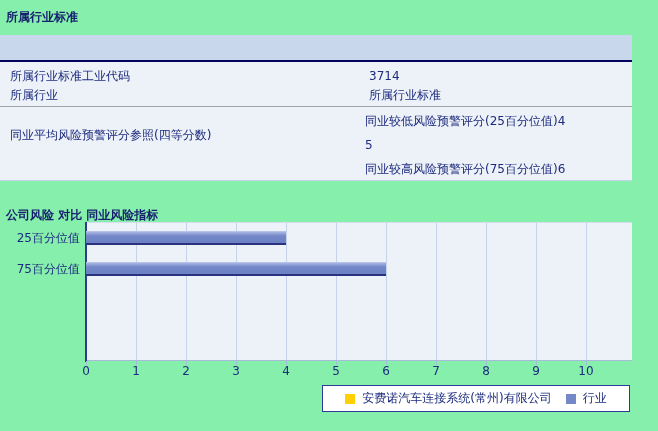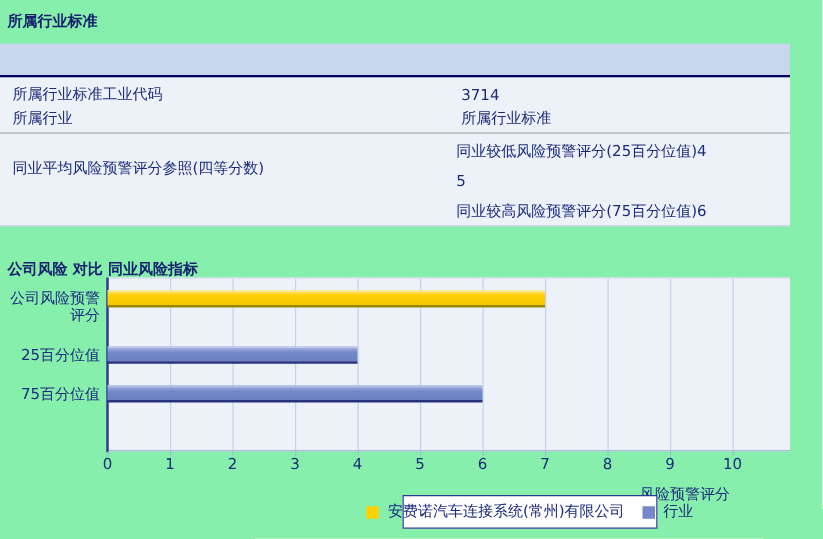--- a/index.html
+++ b/index.html
@@ -40,21 +40,21 @@
   .chart-row.first .bar { top:10px; transform:none; }
   .series-0 { background:linear-gradient(to bottom,#FFE470 0%,#FFD103 30%,#F7C900 85%);
               border-top:1px solid #FFEB9B; border-bottom:2px solid #9D8500; }
   .series-1 { background:linear-gradient(to bottom,#A8B5E1 0%,#7488C9 35%,#6D82C4 85%);
               border-top:1px solid #B7C2E7; border-bottom:2px solid #28327F; }
   #x-ticks { position:absolute; left:0; top:361px; width:658px; height:4px; }
   .tickmark { position:absolute; top:0; width:1px; height:4px; background:#A9BBDA; }
   #x-tick-labels { position:absolute; left:0; top:364px; width:658px; height:14px; }
   .xtick-label { position:absolute; width:20px; text-align:center; }
   #x-axis-title { position:absolute; top:375px; left:512px; white-space:nowrap;margin-top:12px; }
-  #legend { position:absolute; left:322px; top:396px; width:204px; height:27px;
+  #legend { position:absolute; left:322px; top:385px; width:308px; height:27px;
             box-sizing:border-box; border:1px solid #2F3A96; background:#ffffff;
             display:flex; align-items:center; justify-content:center; gap:14px;text-align:center; }
   .legend-item { display:flex; align-items:center; gap:7px; white-space:nowrap; }
   .swatch { width:10px; height:10px; display:inline-block; flex:0 0 auto; }
 </style>
 </head>
 <body>
 
 <div class="screen">
 
@@ -101,27 +101,20 @@
         <div class="gridline" style="left: 200px;"></div>
         <div class="gridline" style="left: 250px;"></div>
         <div class="gridline" style="left: 300px;"></div>
         <div class="gridline" style="left: 350px;"></div>
         <div class="gridline" style="left: 400px;"></div>
         <div class="gridline" style="left: 450px;"></div>
         <div class="gridline" style="left: 500px;"></div>
       </div>
     <div id="y-axis"></div>
     <div id="chart-rows">
-        <div class="chart-row first" style="height: 46px;">
-          <div class="row-label">
-            <div>公司风险预警</div>
-            <div>评分</div>
-          </div>
-          <div class="bar series-0" style="width: 350px;"></div>
-        </div>
         <div class="chart-row" style="height: 31px;">
           <div class="row-label">
             <div>25百分位值</div>
           </div>
           <div class="bar series-1" style="width: 200px;"></div>
         </div>
         <div class="chart-row" style="height: 31px;">
           <div class="row-label">
             <div>75百分位值</div>
           </div>

